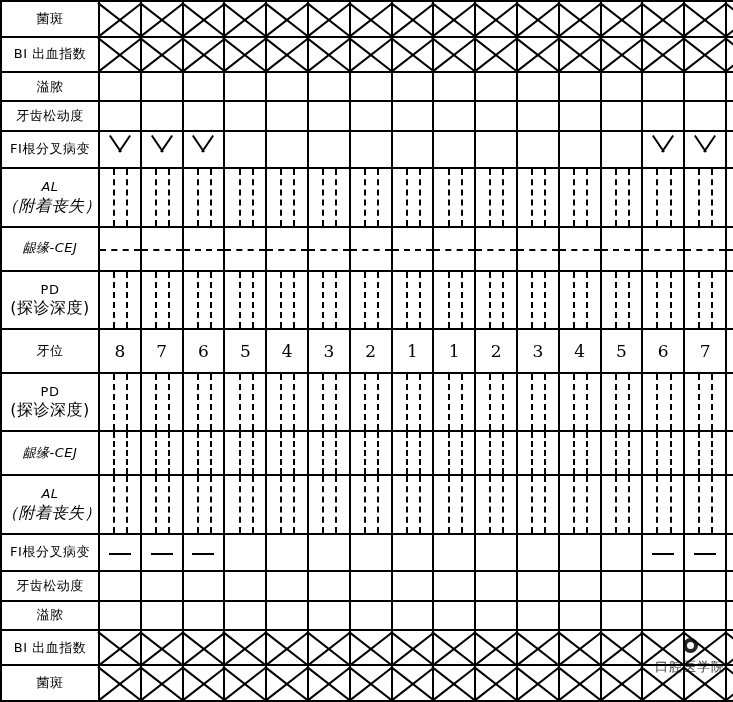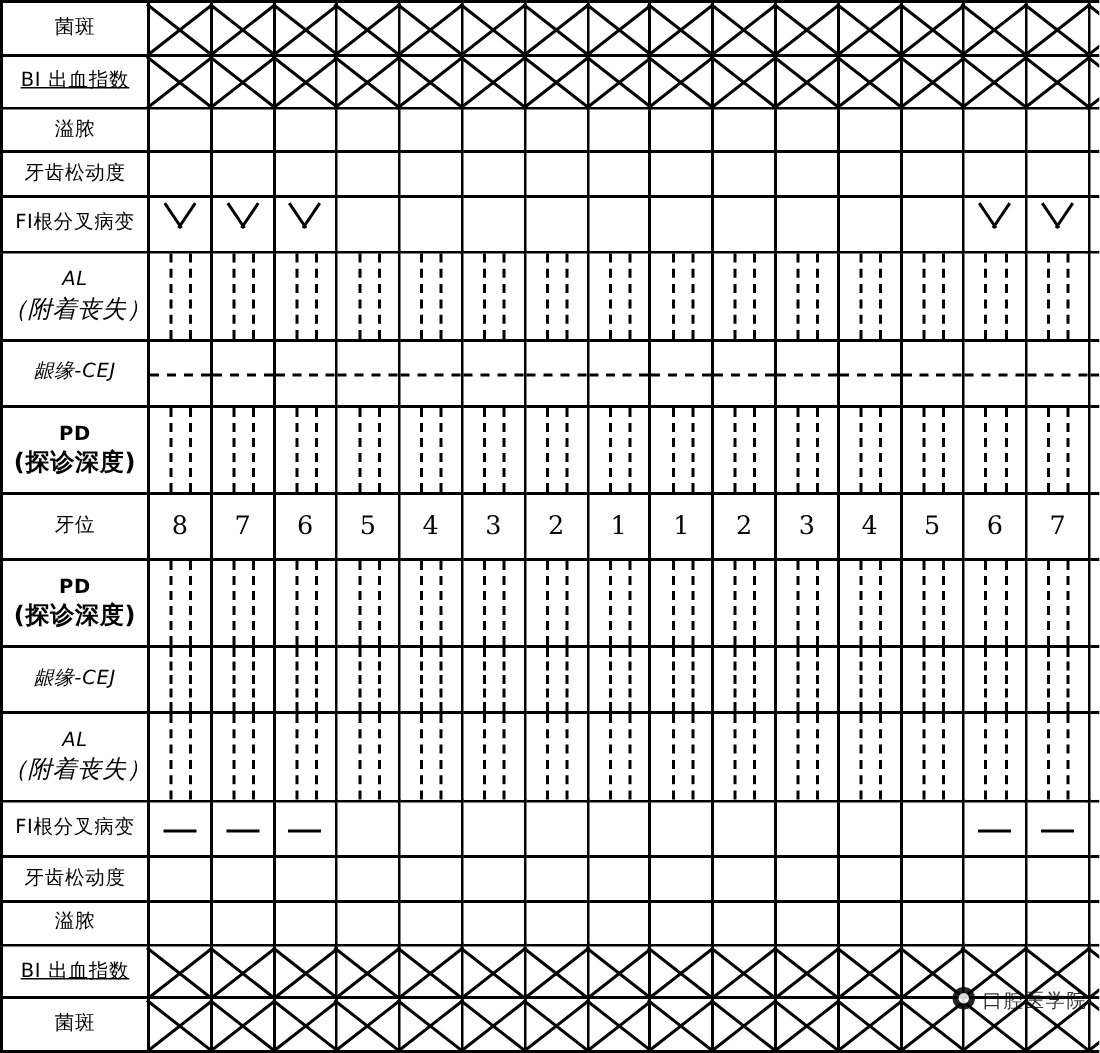--- a/index.html
+++ b/index.html
@@ -50,27 +50,27 @@
     width: 39.8px;
   }
   td.tooth {
     text-align: center;
     vertical-align: middle;
     font-size: 17px;
     font-family: "DejaVu Serif", serif;
   }
   
   tr.r-plaque td { height: 32px; }
-  tr.r-bi td { height: 32px; text-decoration: underline; }
+  tr.r-bi td { height: 32px; }
   tr.r-sup td { height: 26px; }
   tr.r-mob td { height: 26px; }
   tr.r-fi td { height: 34px; }
   tr.r-al td { height: 54px; font-style: italic; }
   tr.r-cej td { height: 40px; font-style: italic; }
-  tr.r-pd td { height: 54px; font-weight: bold; }
+  tr.r-pd td { height: 54px; }
   tr.r-tooth td { height: 40px; }
 
   
   
   .xmark {
     position: absolute;
     inset: 0;
   }
   .xmark::before, .xmark::after {
     content: "";
@@ -136,23 +136,25 @@
     margin-left: -11px;
     border-top: 2px solid #000;
   }
 
   
   .watermark {
     position: absolute;
     right: 8px;
     bottom: 26px;
     display: flex;
+    align-items: center;
     gap: 5px;
     opacity: 0.85;
     pointer-events: none;
+    flex-direction: column;
   }
   .watermark .wm-dot {
     width: 15px; height: 15px;
     border-radius: 50%;
     background: #000;
     position: relative;
   }
   .watermark .wm-dot::after {
     content: "";
     position: absolute;

